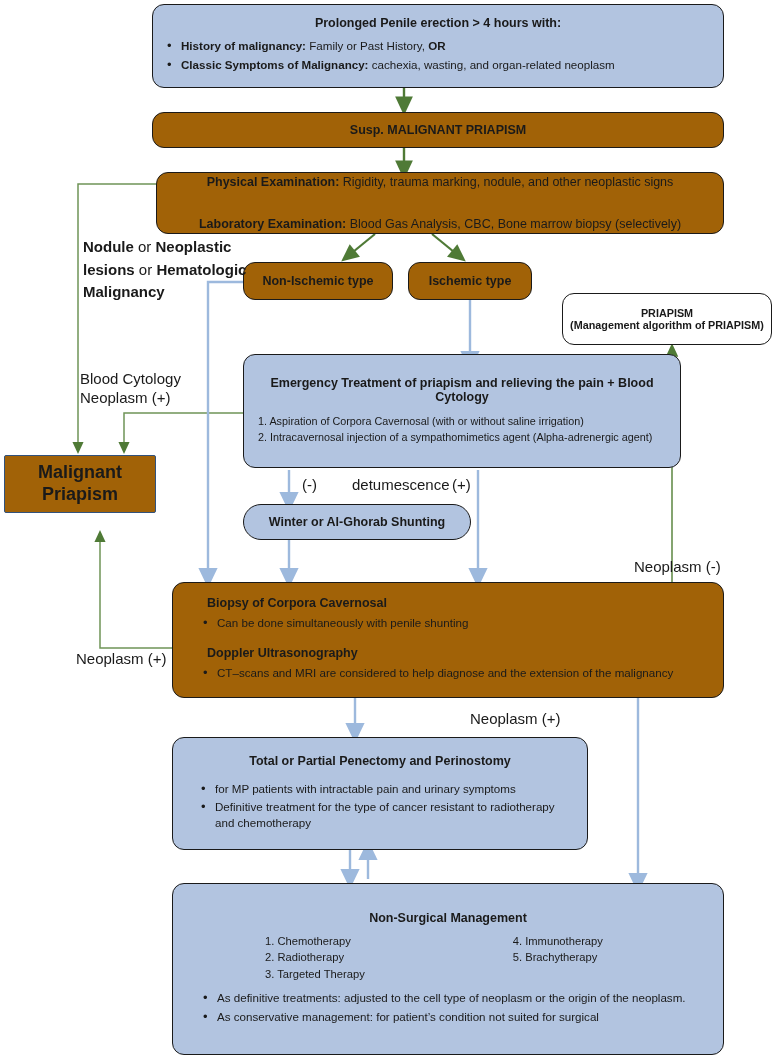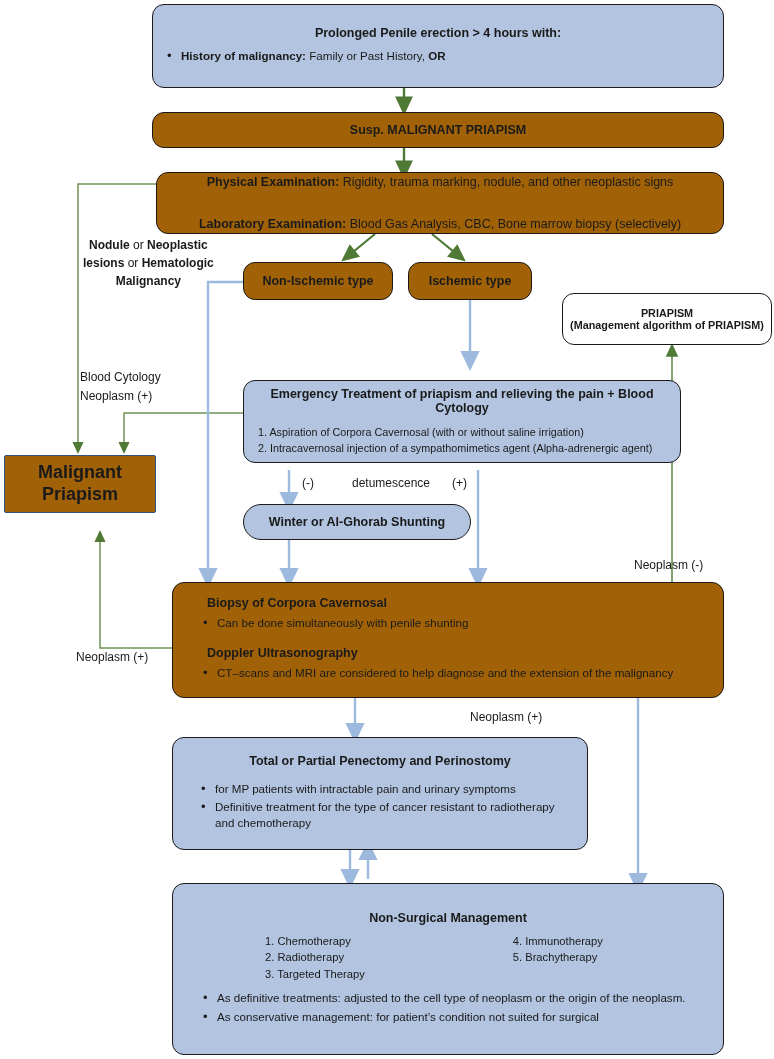--- a/index.html
+++ b/index.html
@@ -18,21 +18,21 @@
   .t12{font-size:12.5px;}
   .t105{font-size:10.8px;}
   .ln{line-height:1.45;}
 
   ul.bl{margin:2px 0 0 0;padding:0 0 0 28px;list-style:none;}
   ul.bl li{position:relative;margin:3px 0;font-size:11.6px;line-height:1.35;}
   ul.bl li:before{content:"\2022";position:absolute;left:-14px;top:-1px;font-size:13px;}
 
   .numlist{font-size:11.2px;line-height:1.5;}
 
-  .lbl{position:absolute;font-size:12px;color:#1a1a1a;white-space:nowrap;text-align:center;}
+  .lbl{position:absolute;font-size:15px;color:#1a1a1a;white-space:nowrap;}
   .lblb{font-weight:bold;}
 
   svg.edges{position:absolute;left:0;top:0;width:774px;height:1059px;pointer-events:none;}
 </style>
 </head>
 <body>
 
 <div id="canvas">
 
   <svg class="edges" viewBox="0 0 774 1059">
@@ -80,20 +80,23 @@
     <line x1="350" y1="850" x2="350" y2="879" stroke="#9db9dd" stroke-width="2.4" marker-end="url(#bA)"></line>
     <line x1="368" y1="879" x2="368" y2="850" stroke="#9db9dd" stroke-width="2.4" marker-end="url(#bA)"></line>
   </svg>
 
   <div class="node blue" style="left:152px;top:4px;width:572px;height:84px;">
     <div class="ctr b t12" style="margin:0 0 3px 0;">Prolonged Penile erection &gt; 4 hours with:</div>
     <ul class="bl">
       <li>
         <span class="b">History of malignancy:</span><span> Family or Past History, </span><span class="b">OR</span>
       </li>
+      <li>
+        <span class="b">Classic Symptoms of Malignancy:</span><span> cachexia, wasting, and organ-related neoplasm</span>
+      </li>
     </ul>
   </div>
 
   <div class="node green" style="left:152px;top:112px;width:572px;height:36px;">
     <div class="ctr b t12">Susp. MALIGNANT PRIAPISM</div>
   </div>
 
   <div class="node green" style="left:156px;top:172px;width:568px;height:62px;justify-content:space-between;">
     <div class="ctr t12 ln">
       <span class="b">Physical Examination:</span><span> Rigidity, trauma marking, nodule, and other neoplastic signs</span>
@@ -109,21 +112,21 @@
 
   <div class="node green" style="left:408px;top:262px;width:124px;height:38px;">
     <div class="ctr b t12">Ischemic type</div>
   </div>
 
   <div class="node white" style="left:562px;top:293px;width:210px;height:52px;">
     <div class="ctr b t105">PRIAPISM</div>
     <div class="ctr b t105">(Management algorithm of PRIAPISM)</div>
   </div>
 
-  <div class="node blue" style="left:243px;top:380px;width:438px;height:83px;padding:10px 14px;">
+  <div class="node blue" style="left:243px;top:354px;width:438px;height:114px;padding:10px 14px;">
     <div class="ctr b t12" style="margin-bottom:10px;">Emergency Treatment of priapism and relieving the pain + Blood Cytology</div>
     <div class="t105 ln">1. Aspiration of Corpora Cavernosal (with or without saline irrigation)</div>
     <div class="t105 ln">2. Intracavernosal injection of a sympathomimetics agent (Alpha-adrenergic agent)</div>
   </div>
 
   <div class="node blue" style="left:243px;top:504px;width:228px;height:36px;border-radius:18px;">
     <div class="ctr b t12">Winter or Al-Ghorab Shunting</div>
   </div>
 
   <div class="node green sq" style="left:4px;top:455px;width:152px;height:58px;border-radius:2px;">

